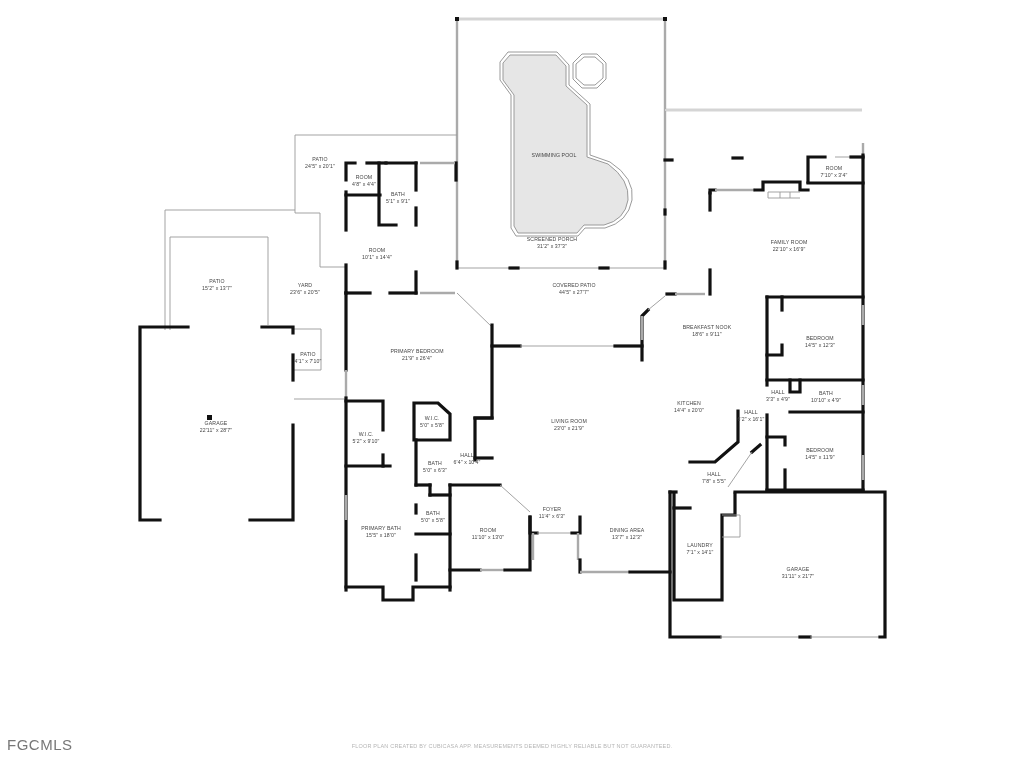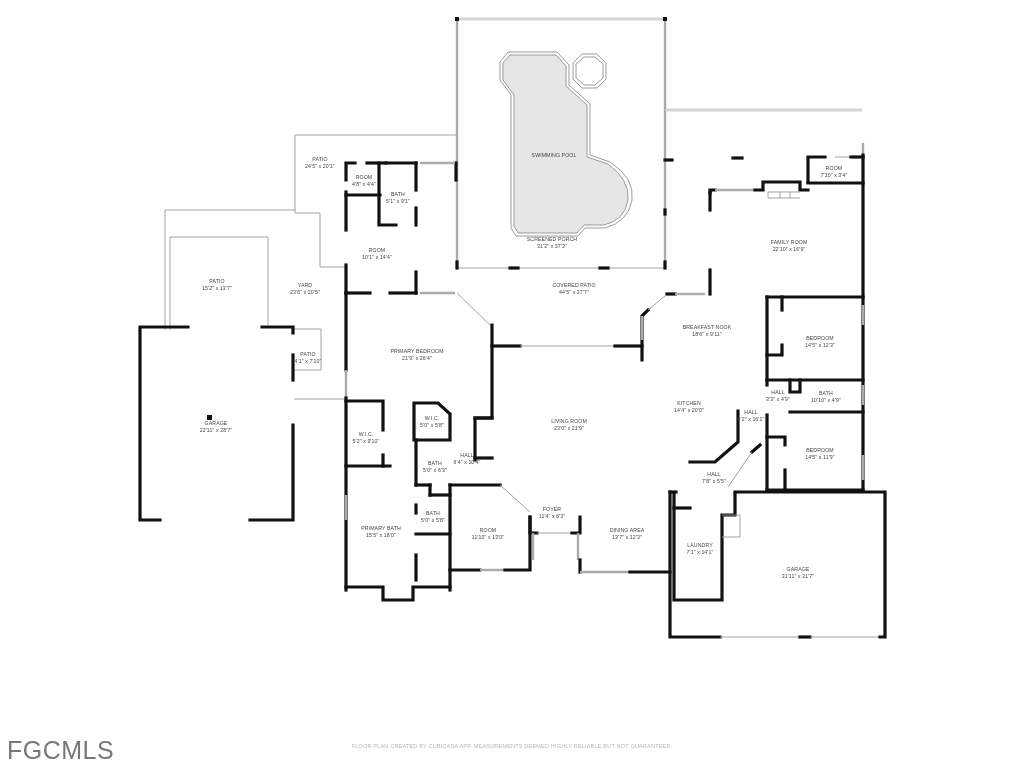--- a/index.html
+++ b/index.html
@@ -5,21 +5,21 @@
   html, body { margin: 0; padding: 0; background: #ffffff; }
   body { width: 1024px; height: 768px; position: relative; overflow: hidden; font-family: "Liberation Sans", sans-serif; }
   svg#plan { position: absolute; left: 0; top: 0; }
   .lbl { font-family: "Liberation Sans", sans-serif; font-size: 5.2px; fill: #444; text-anchor: middle; letter-spacing: 0.1px; }
   .wall { stroke: #111; stroke-width: 3.2; fill: none; stroke-linecap: square; }
   .thin { stroke: #999; stroke-width: 0.9; fill: none; }
   .glass { stroke: #aaa; stroke-width: 2.4; fill: none; }
   .glass-in { stroke: #fff; stroke-width: 1; fill: none; }
   .pool { fill: #e6e6e6; stroke: #9a9a9a; stroke-width: 1; }
   .pool-outer { fill: none; stroke: #9a9a9a; stroke-width: 1; }
-  #brand { position: absolute; left: 7px; top: 736px; font-size: 25px; color: #777; letter-spacing: 0.5px; font-family: "Liberation Sans", sans-serif; }
+  #brand { position: absolute; left: 7px; top: 736px; font-size: 15px; color: #777; letter-spacing: 0.5px; font-family: "Liberation Sans", sans-serif; }
   #disclaimer { position: absolute; left: 0; width: 1024px; top: 743px; text-align: center; font-size: 5.5px; color: #b5b5b5; letter-spacing: 0.2px; font-family: "Liberation Sans", sans-serif; }
 </style>
 </head>
 <body>
 
 <svg id="plan" width="1024" height="768" viewBox="0 0 1024 768" xmlns="http://www.w3.org/2000/svg">
 
   <g>
     <line class="glass" x1="457" y1="19" x2="665" y2="19"></line>
     <line class="glass-in" x1="457" y1="19" x2="665" y2="19"></line>

